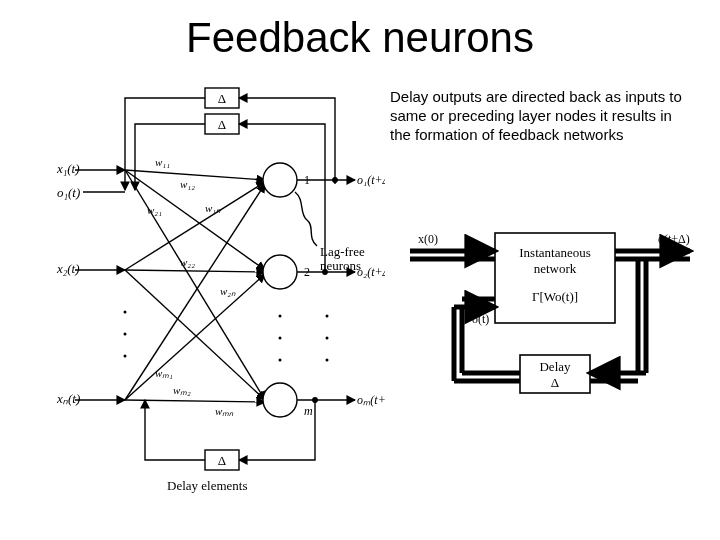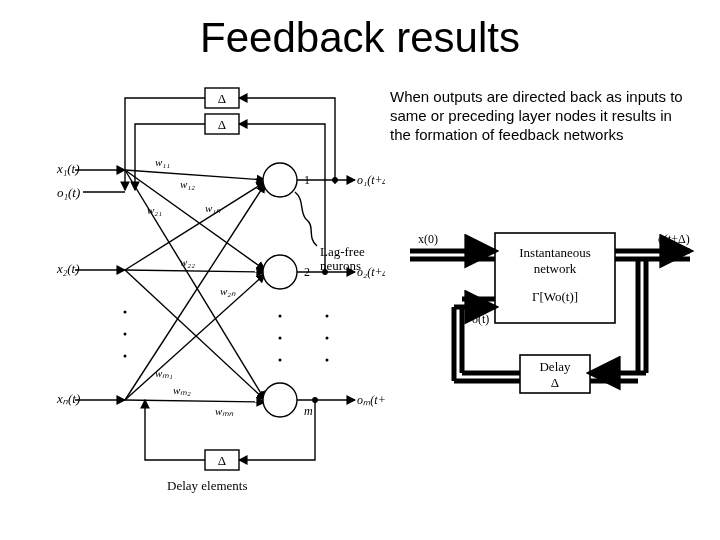--- a/index.html
+++ b/index.html
@@ -7,22 +7,22 @@
 .title{position:absolute;left:0;right:0;top:14px;text-align:center;font-size:42px;color:#000;font-weight:400}
 .desc{position:absolute;left:390px;top:88px;width:300px;font-size:15px;line-height:1.25;color:#000}
 .fig{position:absolute}
 .fig svg{display:block}
 .serif{font-family:'Times New Roman',Times,serif}
 </style>
 </head>
 <body>
 
 <div class="slide">
-  <div class="title">Feedback results</div>
-  <div class="desc">When outputs are directed back as inputs to same or preceding layer nodes it results in the formation of feedback networks</div>
+  <div class="title">Feedback neurons</div>
+  <div class="desc">Delay outputs are directed back as inputs to same or preceding layer nodes it results in the formation of feedback networks</div>
 
   <div class="fig" style="left:55px;top:80px">
     <svg width="330" height="430" viewBox="0 0 330 430">
       <defs>
         <marker id="ah" viewBox="0 0 8 8" refX="7" refY="4" markerWidth="7" markerHeight="7" orient="auto">
           <path d="M0 0 L8 4 L0 8 z" fill="#000"></path>
         </marker>
       </defs>
       <g stroke="#000" stroke-width="1.4" fill="none">
 

